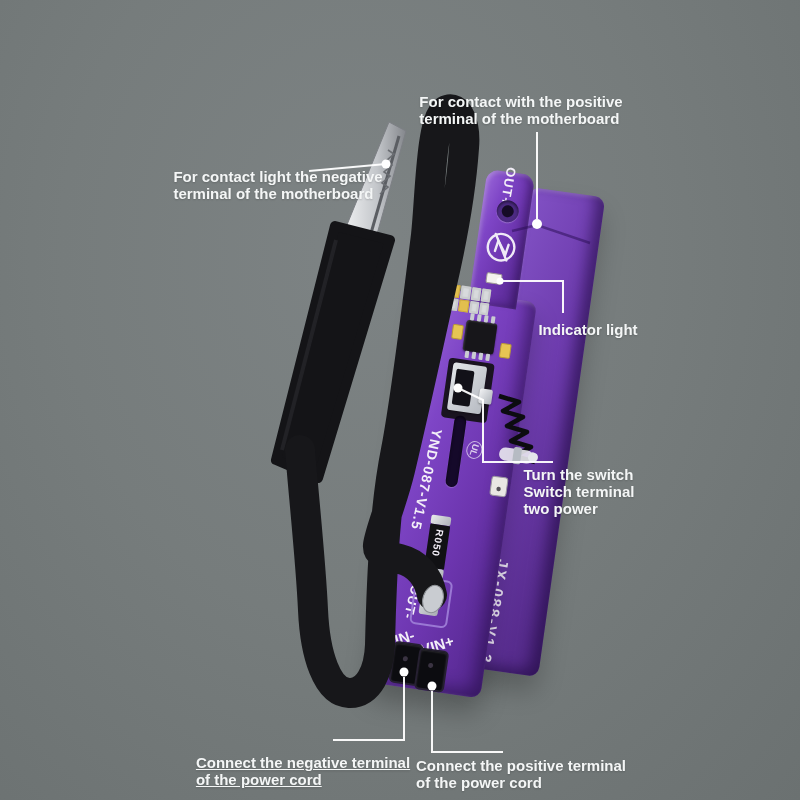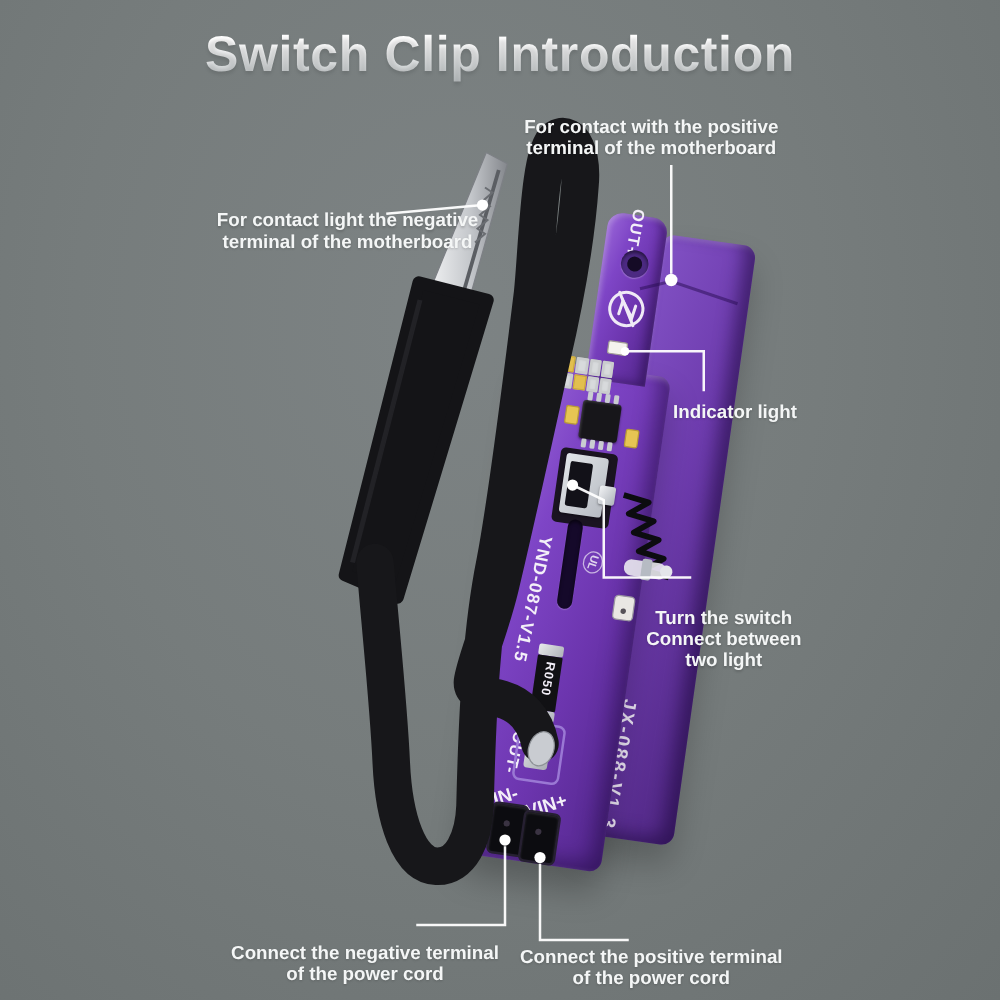--- a/index.html
+++ b/index.html
@@ -13,21 +13,21 @@
   #title{
     left:0;top:22px;width:800px;text-align:center;
     font-size:40px;font-weight:bold;letter-spacing:.5px;
     background:linear-gradient(180deg,#ffffff 20%,#bfc4c6 95%);
     -webkit-background-clip:text;background-clip:text;color:transparent;
     text-shadow:0 2px 3px rgba(0,0,0,0.10);
   }
   
   .ann{
     color:#f4f6f6;font-size:15px;line-height:17px;font-weight:bold;
-    text-align:center;transform:translateX(-50%);white-space:nowrap;
+    text-align:left;transform:translateX(-50%);white-space:nowrap;
     text-shadow:0 1px 2px rgba(0,0,0,.18);z-index:30;
   }
   
   #board-back{
     left:496px;top:190px;width:76px;height:484px;transform:rotate(8deg);
     border-radius:10px;
     background:linear-gradient(105deg,#8252c5 0%,#6e3cae 45%,#4e2680 100%);
     box-shadow:inset -9px -5px 14px rgba(28,8,58,.55), inset 2px 2px 4px rgba(255,255,255,.22), 0 16px 26px rgba(0,0,0,.22);
     z-index:5;
   }
@@ -74,21 +74,20 @@
   
   #overlay{left:0;top:0;z-index:20;}
   .leader{stroke:#ffffff;stroke-width:2;fill:none;opacity:.95;}
   .dot{fill:#ffffff;}
 </style>
 </head>
 <body>
 
 <div id="stage">
 
-  <div id="title" class="abs">Switch Clip Introduction</div>
 
   <div id="board-back" class="abs">
     <div class="abs vtext" style="left:-46px;top:417px;width:140px;font-size:15px;letter-spacing:2px;transform:rotate(92deg);opacity:.92;">JX-088-V1.3</div>
   </div>
 
   <div id="board-front" class="abs">
     <div id="fb-body" class="abs purple"></div>
     <div id="fb-strip" class="abs purple"></div>
 
     <div class="abs vtext" style="left:42px;top:7px;width:50px;font-size:13px;letter-spacing:1px;transform:rotate(92deg);">OUT+</div>
@@ -233,27 +232,27 @@
 
   <div class="abs ann" style="left:278px;top:168px;">
     <div>For contact light the negative</div>
     <div>terminal of the motherboard</div>
   </div>
 
   <div class="abs ann" style="left:588px;top:321px;">
     <div>Indicator light</div>
   </div>
 
-  <div class="abs ann" style="left:565px;top:486px;padding-left:28px;">
+  <div class="abs ann" style="left:565px;top:466px;padding-left:28px;">
     <div>Turn the switch</div>
-    <div>Connect between</div>
-    <div>two light</div>
-  </div>
-
-  <div class="abs ann" style="left:292px;top:754px;">
+    <div>Switch terminal</div>
+    <div>two power</div>
+  </div>
+
+  <div class="abs ann" style="left:303px;top:754px;text-decoration:underline;">
     <div>Connect the negative terminal</div>
     <div>of the power cord</div>
   </div>
 
   <div class="abs ann" style="left:521px;top:757px;">
     <div>Connect the positive terminal</div>
     <div>of the power cord</div>
   </div>
 
 </div>

